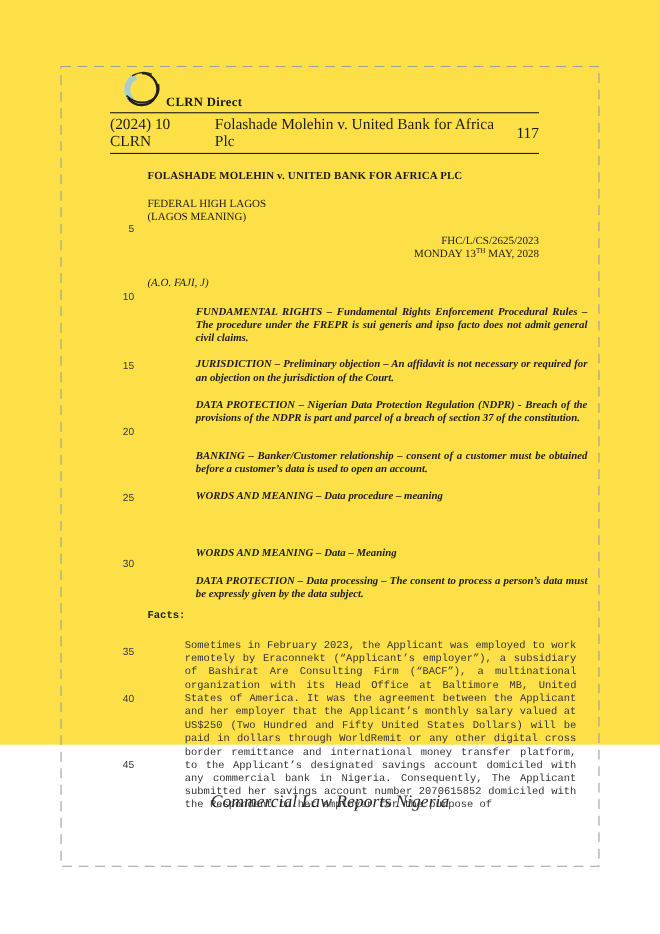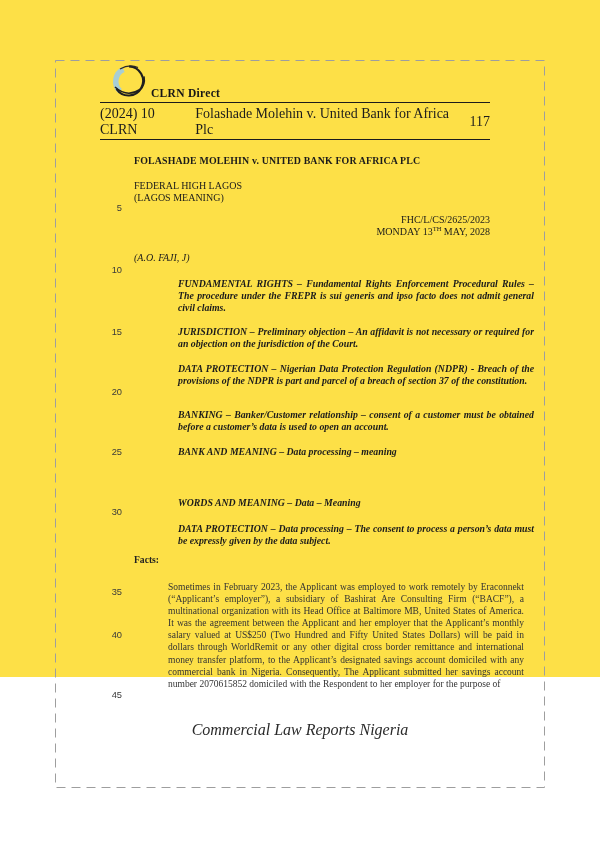--- a/index.html
+++ b/index.html
@@ -13,21 +13,21 @@
   .canvas {
     position: relative;
     width: 600px;
     height: 677px;
     background: #fde047;
     font-family: "Liberation Serif", serif;
     color: #1b1b1b;
   }
   .abs { position: absolute; }
   .serif { font-family: "Liberation Serif", serif; }
-  .sans  { font-family: Liberation Serif, serif; }
+  .sans  { font-family: Liberation Mono, monospace; }
 
   .border-svg { position: absolute; left: 0; top: 0; width: 600px; height: 849px; }
 
   .logo-svg { position: absolute; left: 110px; top: 62px; width: 38px; height: 38px; }
 
   .brand {
     left: 151px; top: 87px;
     font-size: 11.5px; font-weight: bold; letter-spacing: 0.3px;
     color: #161616;
   }
@@ -151,21 +151,21 @@
       <span>MONDAY 13</span><sup>TH</sup><span> MAY, 2028</span>
     </div>
   </div>
 
   <div class="abs serif judge-line">(A.O. FAJI, J)</div>
 
   <div class="abs serif headnote" id="hn-0">FUNDAMENTAL RIGHTS – Fundamental Rights Enforcement Procedural Rules – The procedure under the FREPR is sui generis and ipso facto does not admit general civil claims.</div>
   <div class="abs serif headnote" id="hn-1">JURISDICTION – Preliminary objection – An affidavit is not necessary or required for an objection on the jurisdiction of the Court.</div>
   <div class="abs serif headnote" id="hn-2">DATA PROTECTION – Nigerian Data Protection Regulation (NDPR) - Breach of the provisions of the NDPR is part and parcel of a breach of section 37 of the constitution.</div>
   <div class="abs serif headnote" id="hn-3">BANKING – Banker/Customer relationship – consent of a customer must be obtained before a customer’s data is used to open an account.</div>
-  <div class="abs serif headnote" id="hn-4">BANK AND MEANING – Data processing – meaning</div>
+  <div class="abs serif headnote" id="hn-4">WORDS AND MEANING – Data procedure – meaning</div>
   <div class="abs serif headnote" id="hn-7">DATA PROTECTION – Data processing – The consent to process a person’s data must be expressly given by the data subject.</div>
   <div class="abs serif headnote" id="hn-6">WORDS AND MEANING – Data – Meaning</div>
 
   <div class="abs sans facts-label">Facts:</div>
   <div class="abs sans facts-para">Sometimes in February 2023, the Applicant was employed to work remotely by Eraconnekt (“Applicant’s employer”), a subsidiary of Bashirat Are Consulting Firm (“BACF”), a multinational organization with its Head Office at Baltimore MB, United States of America. It was the agreement between the Applicant and her employer that the Applicant’s monthly salary valued at US$250 (Two Hundred and Fifty United States Dollars) will be paid in dollars through WorldRemit or any other digital cross border remittance and international money transfer platform, to the Applicant’s designated savings account domiciled with any commercial bank in Nigeria. Consequently, The Applicant submitted her savings account number 2070615852 domiciled with the Respondent to her employer for the purpose of</div>
 
   <div class="abs serif footer-line">Commercial Law Reports Nigeria</div>
 
 </div>
 

